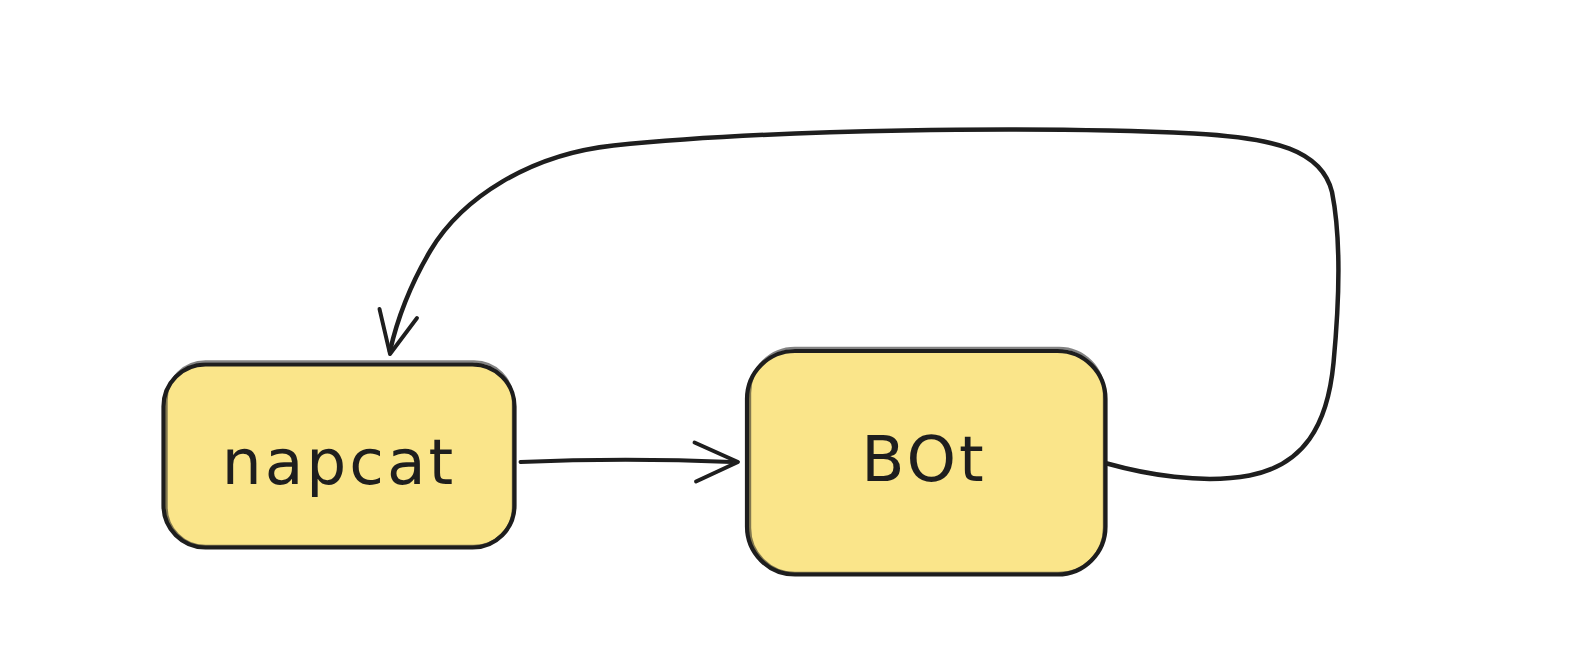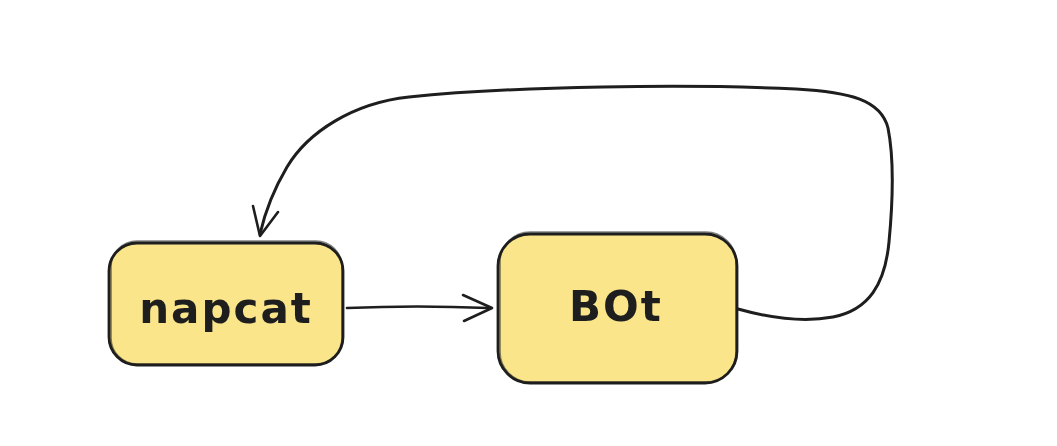--- a/index.html
+++ b/index.html
@@ -7,21 +7,20 @@
     padding: 0;
     background: #ffffff;
   }
   .canvas-wrap {
     position: relative;
     width: 1057px;
     height: 446px;
     background: #ffffff;
     overflow: hidden;
     font-family: "DejaVu Sans", sans-serif;
-    font-weight: bold;
   }
   svg { display: block; }
   .sketch-line {
     fill: none;
     stroke: #1e1e1e;
     stroke-width: 3;
     stroke-linecap: round;
     stroke-linejoin: round;
   }
   .sketch-line.thin { stroke-width: 2.6; }

